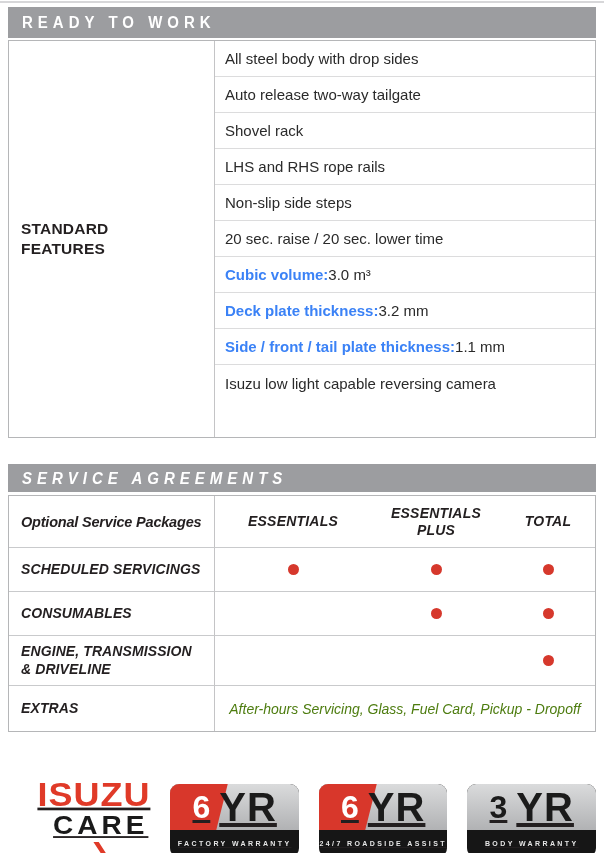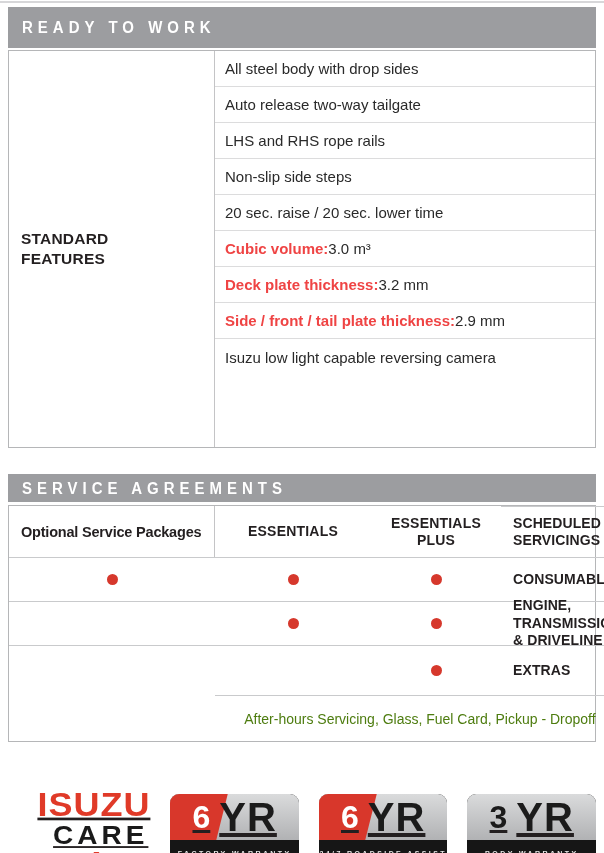--- a/index.html
+++ b/index.html
@@ -3,31 +3,31 @@
 <meta charset="utf-8">
 <style>
   html,body{margin:0;padding:0;background:#fff;}
   body{font-family:"Liberation Sans","DejaVu Sans",sans-serif;color:var(--text,#231f20);}
   .page{position:relative;width:604px;height:853px;box-sizing:border-box;padding:0 8px;background:#fff;overflow:hidden;}
   .top-edge{height:2px;background:#d7d7d9;margin:1px -8px 4px -8px;}
 
   
   .bar{background:var(--bar,#9c9da0);color:#fff;font-weight:bold;display:flex;align-items:center;padding-left:14px;}
   .bar span{letter-spacing:5px;font-size:15px;line-height:1;transform:scaleY(1.05);}
-  .bar.b1{height:41px;margin-bottom:2px;}
+  .bar.b1{height:31px;margin-bottom:2px;}
   .bar.b2{height:28px;margin-bottom:3px;}
 
   
   .t1{display:grid;grid-template-columns:206px 1fr;grid-template-rows:repeat(11,36px);border:1px solid #b5b6b8;}
   .t1-label{grid-column:1;grid-row:1 / span 11;border-right:1px solid #c4c4c6;display:flex;align-items:center;padding-left:12px;}
   .heavy{font-weight:bold;font-size:15.5px;letter-spacing:.2px;line-height:1.3;}
   .prelines{white-space:pre-line;}
   .feat-row{grid-column:2;display:flex;align-items:center;padding-left:10px;font-size:15px;color:#2a2a2a;}
   .feat-row:not(:last-child){border-bottom:1px solid #dcdcdd;}
-  .feat-bold{font-weight:bold;color:#ef4444;}
+  .feat-bold{font-weight:bold;color:#3b82f6;}
 
   
   .t2{display:grid;grid-template-columns:206px 156px 130px 1fr;grid-template-rows:51px 44px 44px 50px 46px;border:1px solid #b5b6b8;}
   .t2 .cell{display:flex;align-items:center;justify-content:center;text-align:center;}
   .t2 .col1{justify-content:flex-start;text-align:left;padding-left:12px;border-right:1px solid #c4c4c6;}
   .t2 .bt{border-top:1px solid #c9cacc;}
   .opt-label{font-weight:bold;font-size:14.5px;white-space:nowrap;letter-spacing:-.2px;}
   .col-head{font-weight:bold;font-size:14px;letter-spacing:.2px;line-height:1.15;}
   .row-label{font-weight:bold;font-size:14px;letter-spacing:.1px;line-height:1.25;}
   .dot-cell.has-dot::after{content:"";width:11px;height:11px;border-radius:50%;background:var(--accent,#d6382c);display:block;}
@@ -67,63 +67,70 @@
       <div class="feat-row">
           <span class="feat-bold"></span>
           <span>All steel body with drop sides</span>
         </div>
       <div class="feat-row">
           <span class="feat-bold"></span>
           <span>Auto release two-way tailgate</span>
         </div>
       <div class="feat-row">
           <span class="feat-bold"></span>
+          <span>Shovel rack</span>
+        </div>
+      <div class="feat-row">
+          <span class="feat-bold"></span>
           <span>LHS and RHS rope rails</span>
         </div>
       <div class="feat-row">
           <span class="feat-bold"></span>
           <span>Non-slip side steps</span>
         </div>
       <div class="feat-row">
           <span class="feat-bold"></span>
           <span>20 sec. raise / 20 sec. lower time</span>
         </div>
       <div class="feat-row">
           <span class="feat-bold">Cubic volume:</span>
           <span> 3.0 m³</span>
         </div>
       <div class="feat-row">
           <span class="feat-bold">Deck plate thickness:</span>
           <span> 3.2 mm</span>
         </div>
       <div class="feat-row">
           <span class="feat-bold">Side / front / tail plate thickness:</span>
-          <span> 2.9 mm</span>
+          <span> 1.1 mm</span>
         </div>
       <div class="feat-row">
           <span class="feat-bold"></span>
           <span>Isuzu low light capable reversing camera</span>
         </div>
     </div>
   </section>
 
-  <section style="margin-top:26px;">
+  <section style="margin-top:26px;font-style:italic;">
     <div class="bar b2">
       <span>SERVICE AGREEMENTS</span>
     </div>
     <div class="t2">
       <div class="cell col1">
           <span class="opt-label">Optional Service Packages</span>
         </div>
       <div class="cell">
           <span class="col-head">ESSENTIALS</span>
         </div>
       <div class="cell">
           <span class="col-head prelines">ESSENTIALS
 PLUS</span>
+        </div>
+      <div class="cell">
+          <span class="col-head">TOTAL</span>
         </div>
 
       <div class="cell col1 bt">
           <span class="row-label prelines">SCHEDULED SERVICINGS</span>
         </div>
       <div class="cell dot-cell bt has-dot"></div>
       <div class="cell dot-cell bt has-dot"></div>
       <div class="cell dot-cell bt has-dot"></div>
 
       <div class="cell col1 bt">

